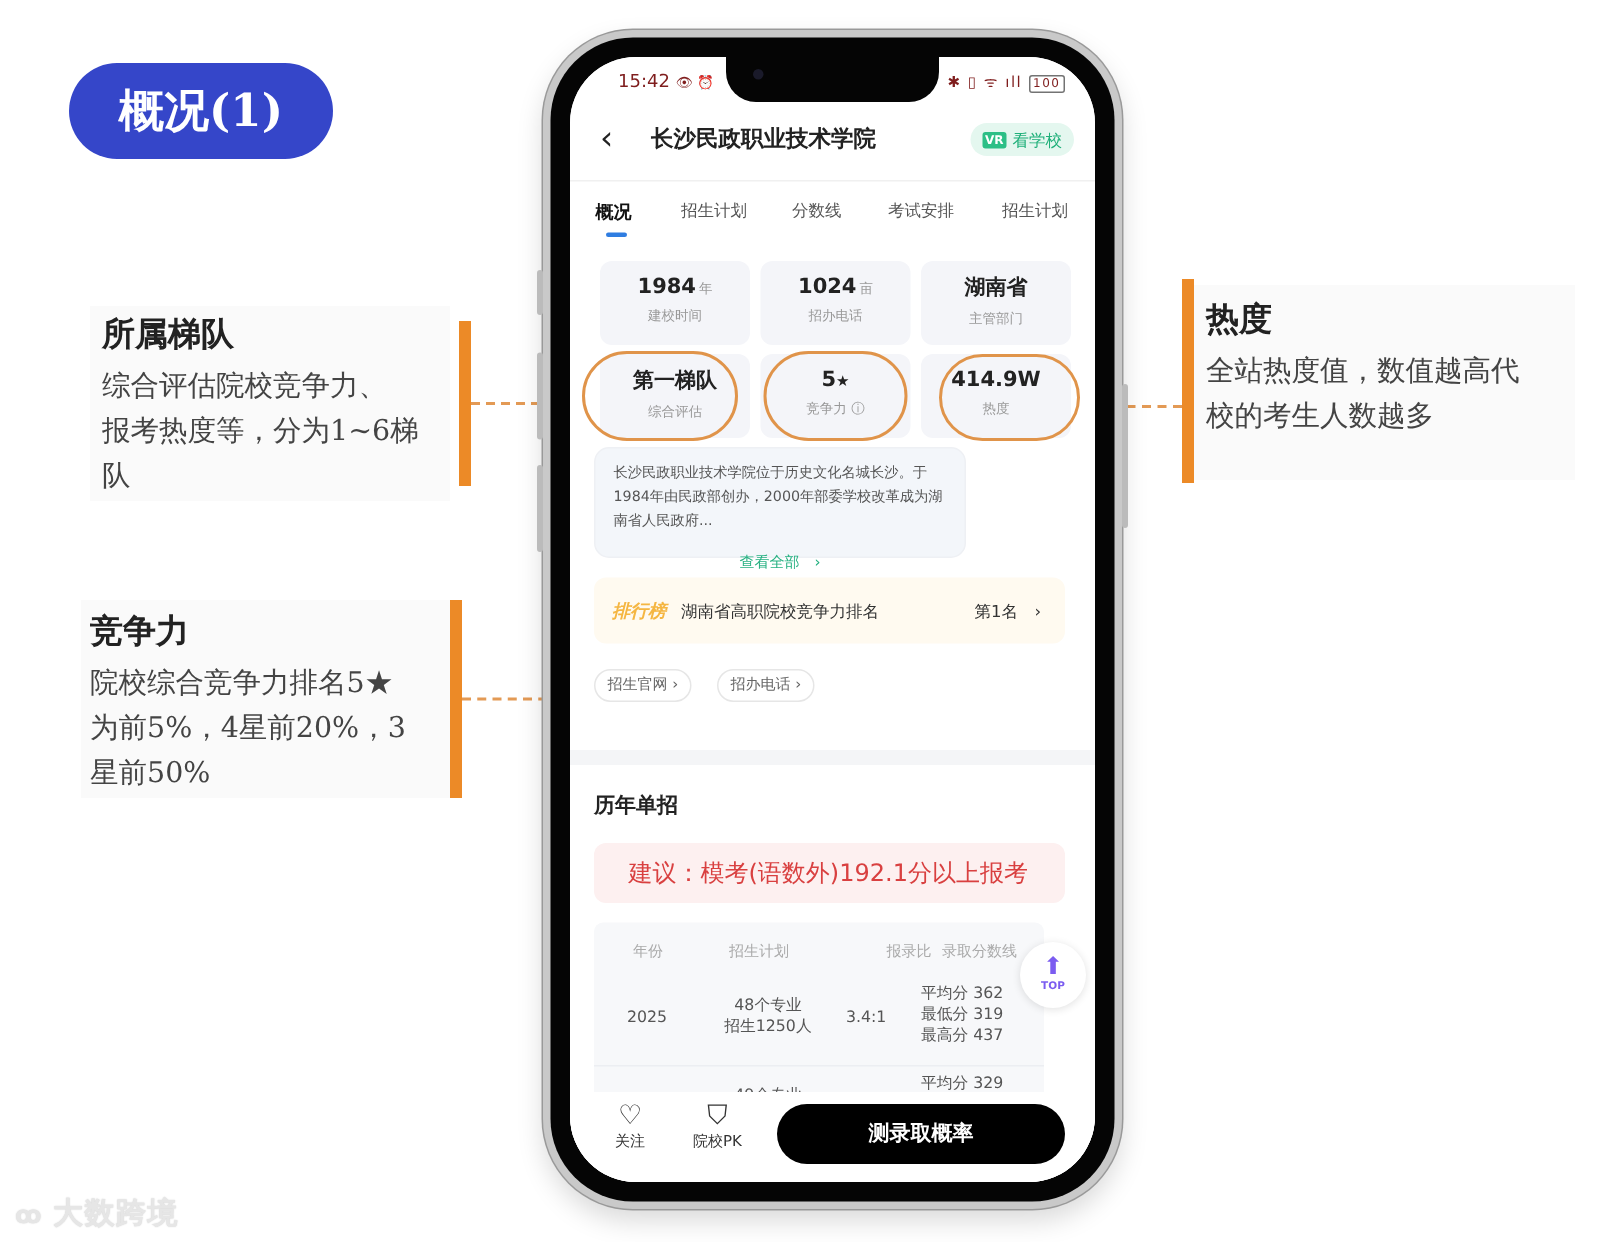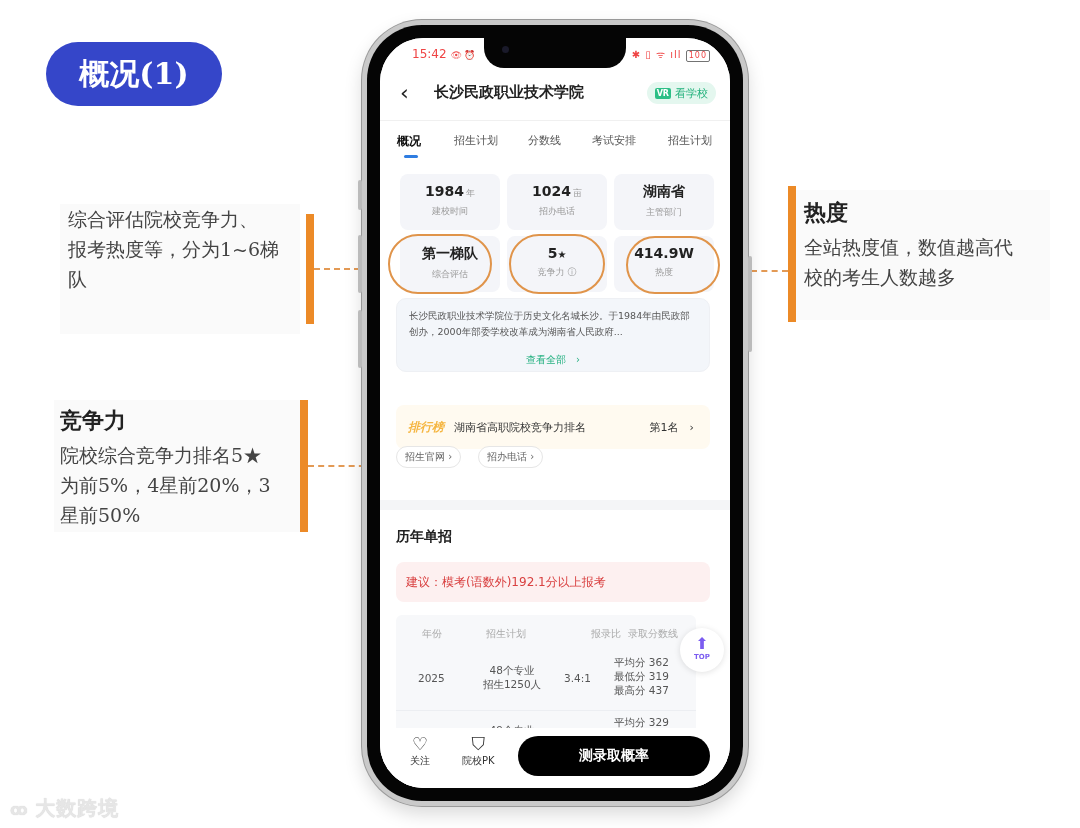--- a/index.html
+++ b/index.html
@@ -38,21 +38,21 @@
   .screen {
     position: absolute; left: 18px; top: 18px; width: 350px; height: 750px;
     border-radius: 44px; background: #f4f5f7; overflow: hidden;
   }
   .notch {
     position: absolute; left: 104px; top: 0; width: 142px; height: 30px;
     background: #050505; border-radius: 0 0 20px 20px; z-index: 5;
   }
   .notch-cam { position: absolute; left: 18px; top: 8px; width: 7px; height: 7px; border-radius: 50%; background: #1a1a2a; }
 
-  .statusbar { position: absolute; left: 0; top: 0; width: 100%; height: 30px; background: #fff; font-size: 12px; color: #ef4444; }
+  .statusbar { position: absolute; left: 0; top: 0; width: 100%; height: 30px; background: #fff; font-size: 12px; color: #7f1d1d; }
   .sb-time { position: absolute; left: 32px; top: 9px; }
   .sb-right { position: absolute; right: 20px; top: 9px; font-size: 10px; letter-spacing: 1px; }
   .battery { display: inline-block; border: 1px solid #737373; border-radius: 2px; padding: 0 2px; font-size: 8px; line-height: 10px; }
 
   .nav { position: absolute; left: 0; top: 30px; width: 100%; height: 52px; background: #fff; }
   .back { position: absolute; left: 20px; top: 12px; font-size: 22px; color: #222; }
   .school-title { position: absolute; left: 54px; top: 15px; font-size: 15px; font-weight: bold; color: #222; }
   .vr-btn {
     position: absolute; right: 14px; top: 14px; height: 22px; padding: 0 8px;
     background: #e4f7ef; border-radius: 11px; font-size: 11px; color: #20b07a;
@@ -70,46 +70,46 @@
   .stat-card {
     position: absolute; width: 100px; height: 56px; background: #f4f5f9; border-radius: 8px;
     text-align: center;
   }
   .stat-val { font-size: 14px; font-weight: bold; color: #222; margin-top: 9px; }
   .stat-unit { font-size: 9px; font-weight: normal; color: #999; margin-left: 2px; }
   .stat-lbl { font-size: 9px; color: #999; margin-top: 5px; }
   .hl { position: absolute; border: 2px solid #e0944a; border-radius: 30px; }
 
   .desc-card {
-    position: absolute; left: 16px; top: 138px; width: 314px; height: 74px;
+    position: absolute; left: 16px; top: 138px; width: 248px; height: 74px;
     background: #f3f6fa; border-radius: 10px; border: 1px solid #eef0f4;
     padding: 9px 12px; font-size: 9.5px; color: #555; line-height: 16px;
   }
   .see-all { text-align: center; color: #27b182; font-size: 10px; margin-top: 12px; }
 
   .rank-card {
     position: absolute; left: 16px; top: 225px; width: 314px; height: 44px;
-    background: #fffaf0; border-radius: 8px; font-size: 11px; color: #333; margin-top: 20px;
+    background: #fffaf0; border-radius: 8px; font-size: 11px; color: #333;
   }
   .rank-tag { position: absolute; left: 12px; top: 14px; color: #f5b642; font-weight: bold; font-style: italic; font-size: 12px; }
   .rank-text { position: absolute; left: 58px; top: 15px; }
   .rank-val { position: absolute; right: 16px; top: 15px; }
 
   .chip {
     position: absolute; top: 286px; height: 22px; padding: 0 8px;
     border: 1px solid #e6e6e6; border-radius: 11px; font-size: 10px; color: #666;
     line-height: 20px; background: #fff;
   }
 
   .section2 { position: absolute; left: 0; top: 472px; width: 100%; height: 278px; background: #fff; }
   .sec-title { position: absolute; left: 16px; top: 18px; font-size: 14px; font-weight: bold; color: #222; }
   .advice {
     position: absolute; left: 16px; top: 52px; width: 314px; height: 40px;
-    background: #fdf0f0; border-radius: 8px; color: #d94040; font-size: 12px;
-    line-height: 40px; padding-left: 10px;
+    background: #fdf0f0; border-radius: 8px; color: #d94040; font-size: 16px;
+    line-height: 40px; padding-left: 23px;
   }
   .table { position: absolute; left: 16px; top: 105px; width: 300px; height: 130px; background: #f7f8fa; border-radius: 6px; overflow: hidden; }
   .th { position: absolute; top: 12px; font-size: 10px; color: #aaa; }
   .row { position: absolute; left: 0; width: 100%; height: 60px; border-bottom: 1px solid #eceef2; }
   .cell { position: absolute; font-size: 10.5px; color: #555; text-align: center; line-height: 14px; }
   .scores { position: absolute; left: 218px; font-size: 10.5px; color: #555; line-height: 14px; }
 
   .top-btn {
     position: absolute; left: 300px; top: 590px; width: 44px; height: 44px; border-radius: 50%;
     background: #fff; box-shadow: 0 1px 6px rgba(0,0,0,0.12); text-align: center; z-index: 4;
@@ -127,20 +127,21 @@
   }
 
   .watermark { position: absolute; left: 10px; top: 795px; font-size: 20px; color: #e6e6e6; font-weight: bold; letter-spacing: 1px; text-shadow: 0 0 1px #cfcfcf; }
 </style>
 </head>
 <body>
 
 <div class="section-pill serif">概况(1)</div>
 
 <div class="anno" style="left:60px; top:204px; width:240px; height:130px;">
+  <div class="anno-title serif" style="margin-top:4px; margin-left:8px;">所属梯队</div>
   <div class="anno-body serif" style="margin-left:8px;">
     <div>综合评估院校竞争力、</div>
     <div>报考热度等，分为1~6梯</div>
     <div>队</div>
   </div>
 </div>
 <div class="anno-bar" style="left:306px; top:214px; height:110px;"></div>
 <div class="dash-h" style="left:314px; top:268px; width:76px;"></div>
 
 <div class="anno" style="left:54px; top:400px; width:246px; height:132px;">

